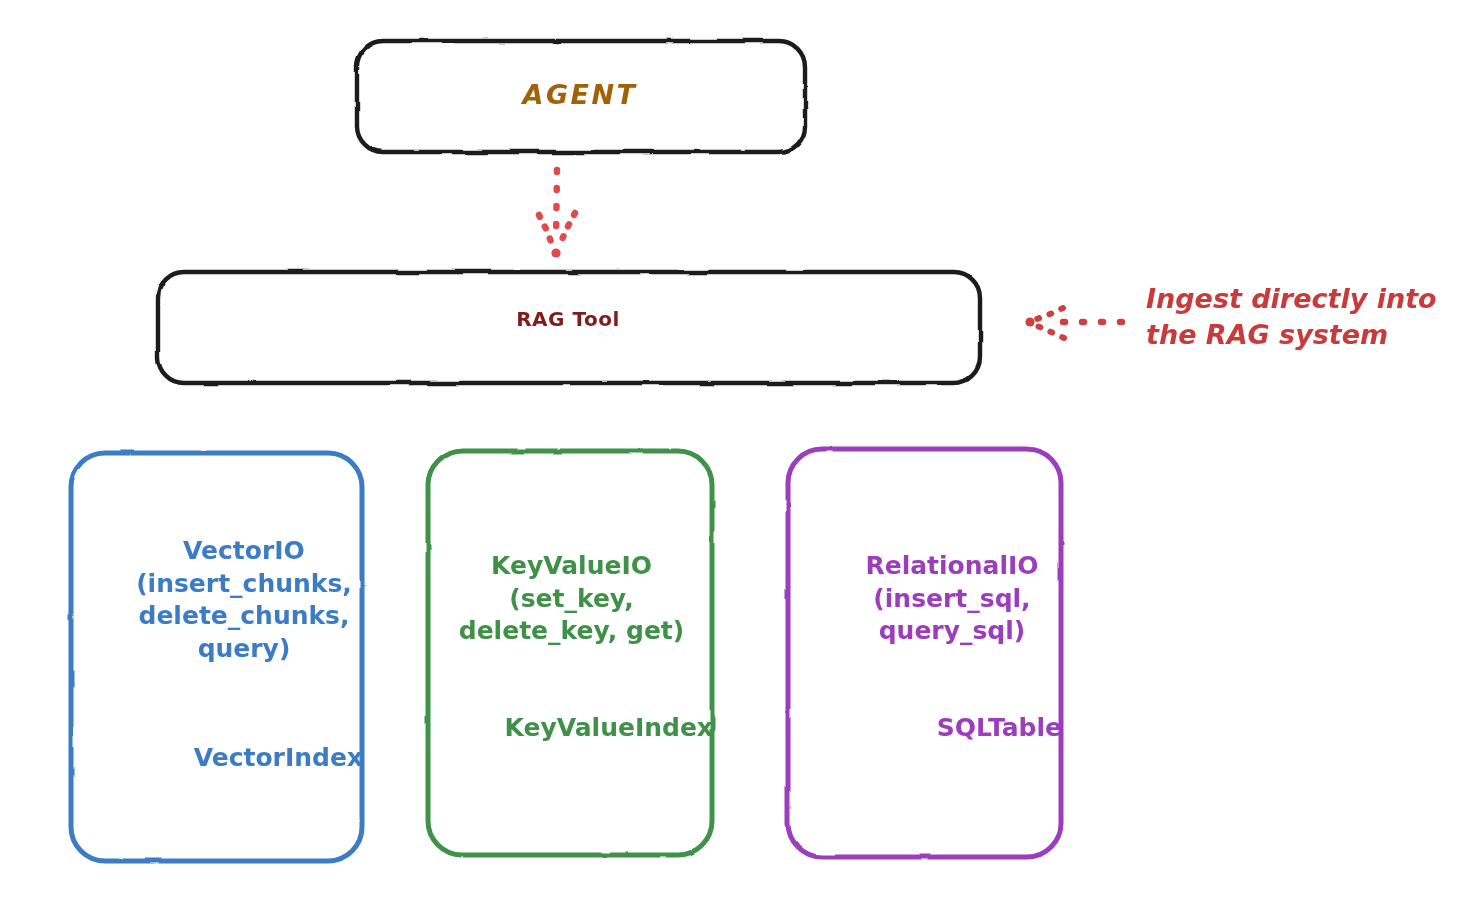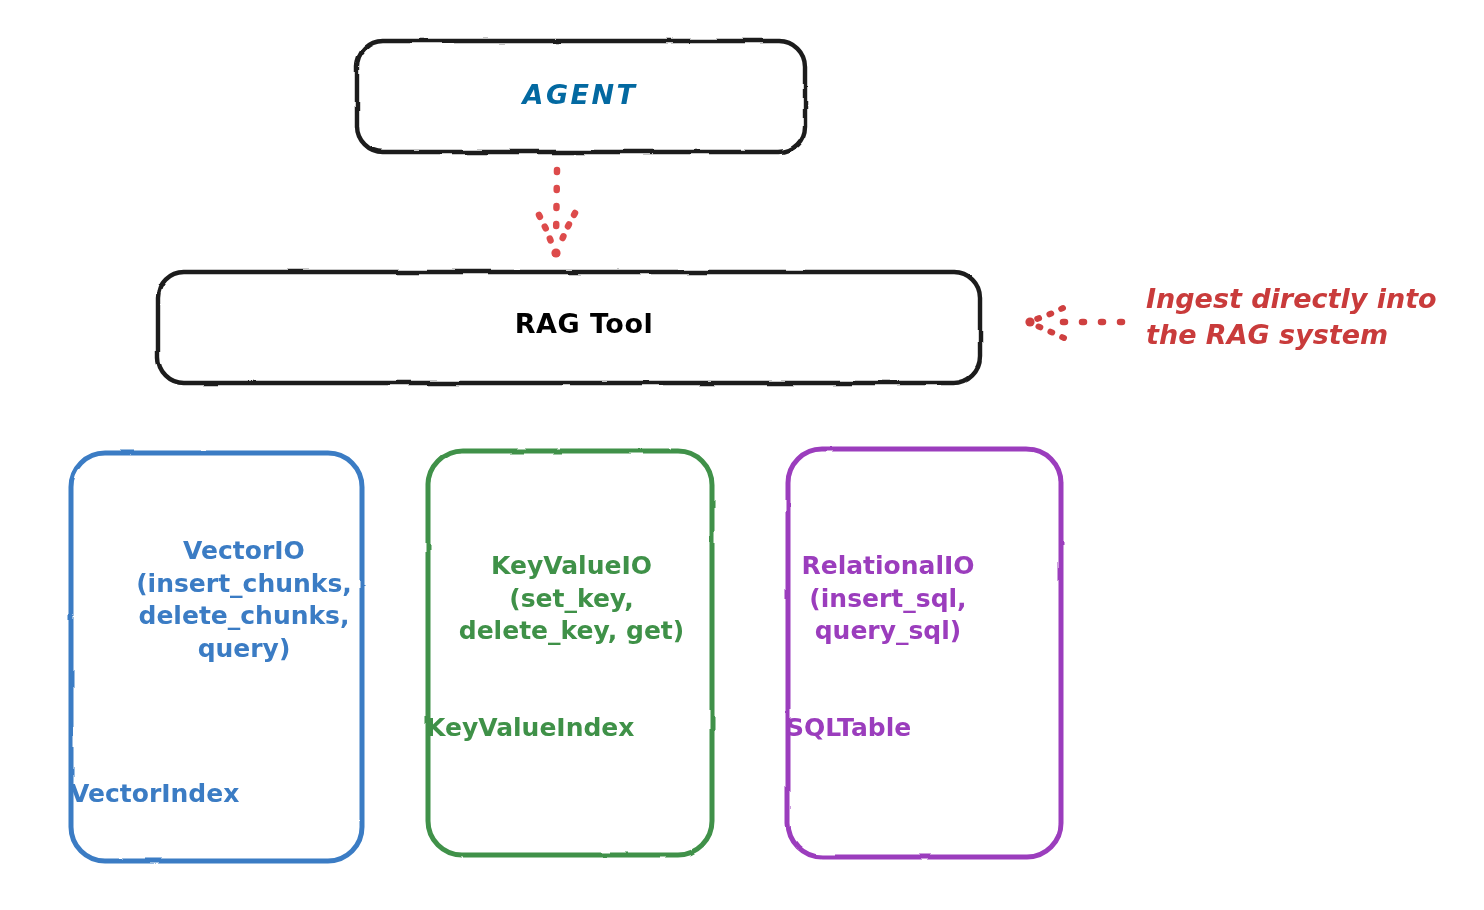--- a/index.html
+++ b/index.html
@@ -30,54 +30,53 @@
   }
   
   #agent-label {
     left: 355px;
     top: 78px;
     width: 450px;
     font-size: 27px;
     letter-spacing: 2.5px;
     font-style: italic;
     font-weight: 700;
-    color: #0369a1;
+    color: #a16207;
   }
   
   #ragtool-label {
     left: 156px;
     top: 307px;
     width: 824px;
-    font-size: 27px;
+    font-size: 20px;
     letter-spacing: 0.5px;
     font-weight: 600;
-    color: #000000;
-    margin-left: 16px;
+    color: #7f1d1d;
   }
   
   .provider-title {
     position: absolute;
     text-align: center;
     font-size: 25px;
     font-weight: 600;
     line-height: 1.30;
     white-space: pre-line;
   }
   .provider-sub {
     position: absolute;
-    text-align: left;
+    text-align: right;
     font-size: 25px;
     font-weight: 600;
     line-height: 1.30;
   }
   #vector-title { left: 70px;  top: 535px; width: 348px; color: #3b7cc4; }
-  #vector-sub   { left: 70px;  top: 742px; width: 293px; color: #3b7cc4; margin-top: 36px; }
+  #vector-sub   { left: 70px;  top: 742px; width: 293px; color: #3b7cc4; }
   #kv-title     { left: 426px; top: 550px; width: 291px; color: #3f9148; }
   #kv-sub       { left: 426px; top: 712px; width: 287px; color: #3f9148; }
-  #rel-title    { left: 750px; top: 550px; width: 276px; color: #9b3dbd; }
+  #rel-title    { left: 814px; top: 550px; width: 276px; color: #9b3dbd; }
   #rel-sub      { left: 786px; top: 712px; width: 276px; color: #9b3dbd; }
 
   
   #ingest-note {
     position: absolute;
     left: 1146px;
     top: 281px;
     width: 330px;
     color: #c93b3b;
     font-size: 27px;

